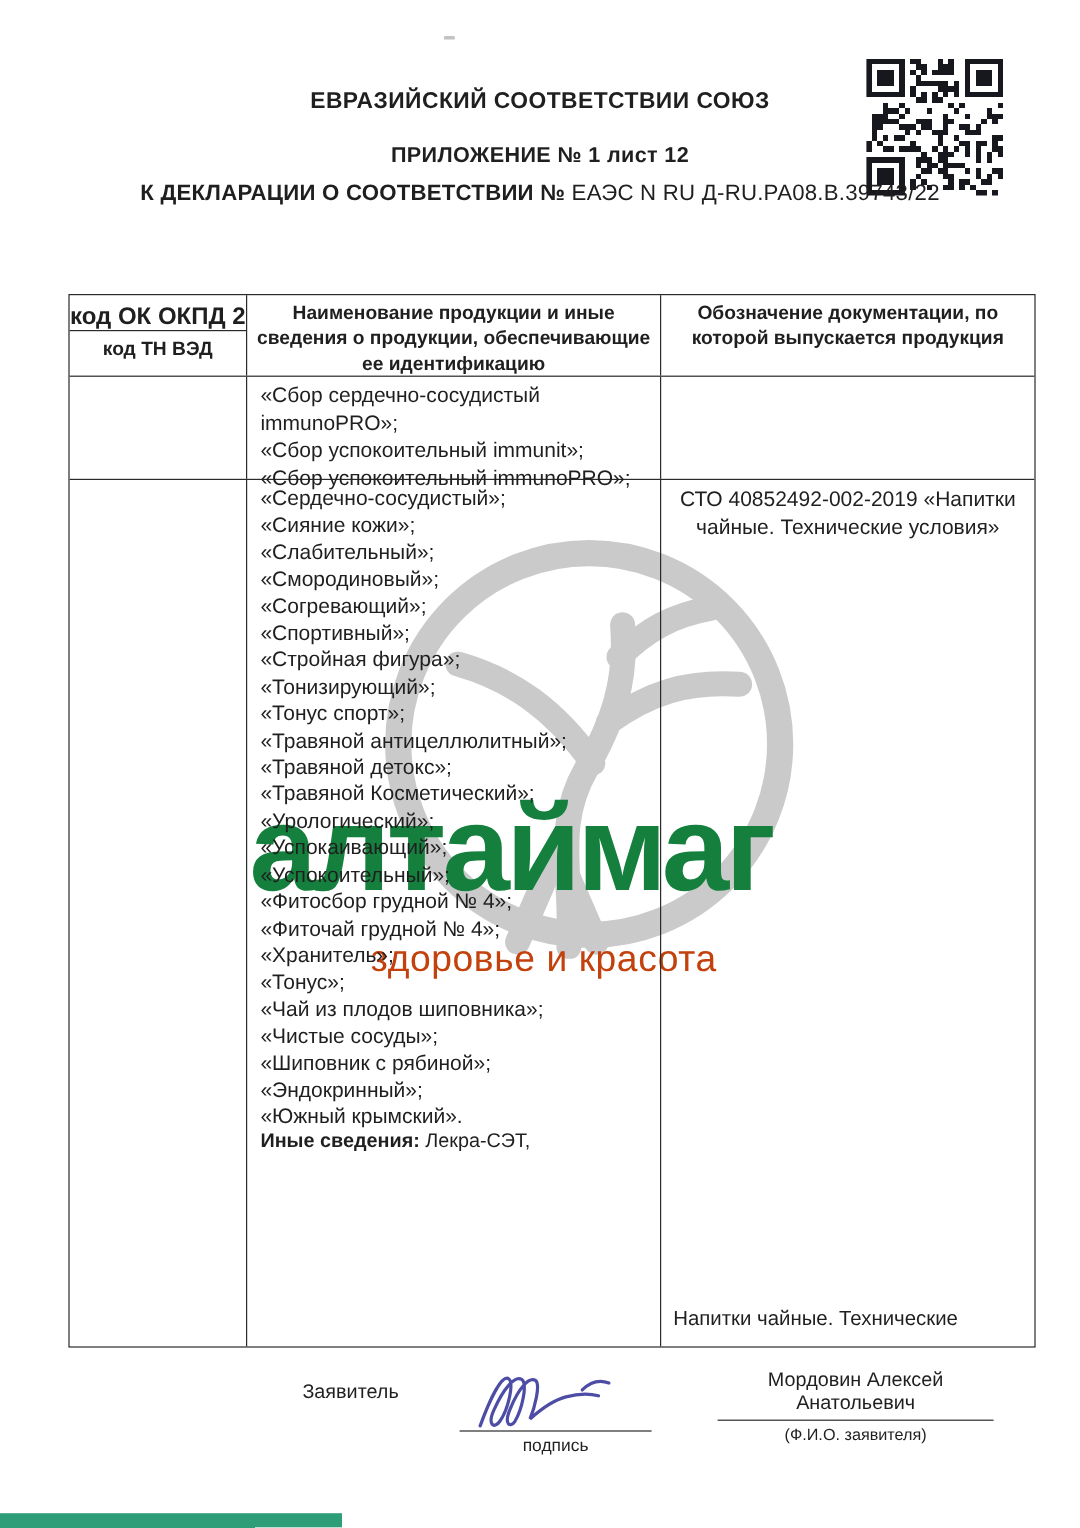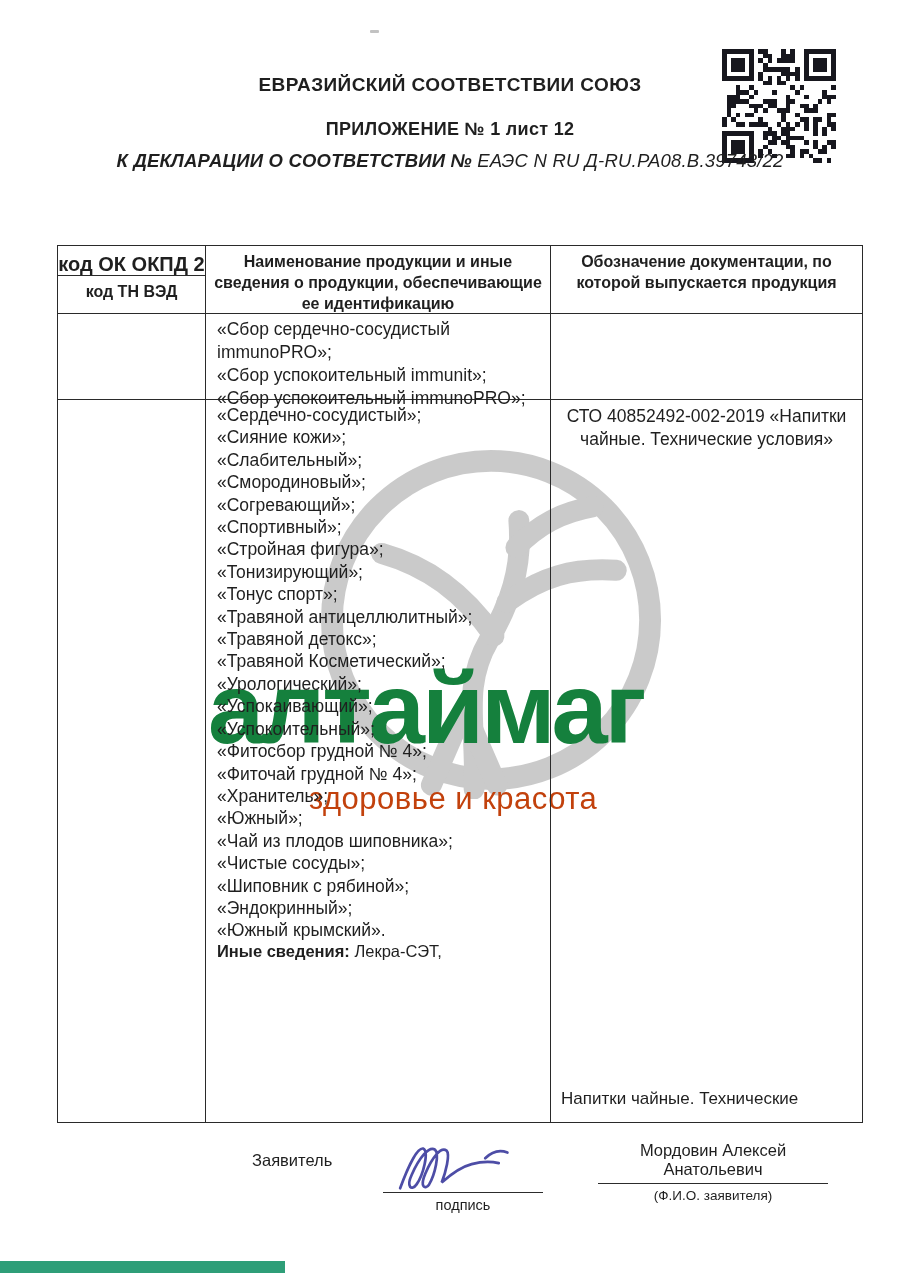--- a/index.html
+++ b/index.html
@@ -5,21 +5,21 @@
   html,body{margin:0;padding:0;}
   body{
     width:900px;height:1273px;position:relative;overflow:hidden;
     background:#ffffff;color:#1f1f1f;
     font-family:"Liberation Sans","DejaVu Sans",sans-serif;
   }
   
   .hline{position:absolute;left:0;width:900px;text-align:center;z-index:3;white-space:nowrap;}
   .hline1{top:74px;font-size:19px;font-weight:bold;letter-spacing:.4px;}
   .hline2{top:119px;font-size:18px;font-weight:bold;letter-spacing:.3px;}
-  .hline3{top:150px;font-size:18.5px;letter-spacing:.2px;font-style:italic;}
+  .hline3{top:150px;font-size:18.5px;letter-spacing:.2px;}
   .hline3 .b{font-weight:bold;}
   
   .qr{position:absolute;left:722px;top:49px;width:114px;height:114px;z-index:2;}
   .qr svg{width:100%;height:100%;}
   
   .dash-artifact{position:absolute;left:370px;top:30px;width:9px;height:3px;background:#8f8f8f;opacity:.55;border-radius:1px;}
   
   .wm{position:absolute;z-index:1;user-select:none;}
   .wm-logo{left:312px;top:441px;width:358px;height:358px;opacity:.95;}
   .wm-title{left:208px;top:658px;font-size:101px;font-weight:bold;color:#15803d;letter-spacing:-3px;line-height:1;}
@@ -300,21 +300,21 @@
           <div class="pline">«Тонус спорт»;</div>
           <div class="pline">«Травяной антицеллюлитный»;</div>
           <div class="pline">«Травяной детокс»;</div>
           <div class="pline">«Травяной Косметический»;</div>
           <div class="pline">«Урологический»;</div>
           <div class="pline">«Успокаивающий»;</div>
           <div class="pline">«Успокоительный»;</div>
           <div class="pline">«Фитосбор грудной № 4»;</div>
           <div class="pline">«Фиточай грудной № 4»;</div>
           <div class="pline">«Хранитель»;</div>
-          <div class="pline">«Южный»;</div>
+          <div class="pline">«Тонус»;</div>
           <div class="pline">«Чай из плодов шиповника»;</div>
           <div class="pline">«Чистые сосуды»;</div>
           <div class="pline">«Шиповник с рябиной»;</div>
           <div class="pline">«Эндокринный»;</div>
           <div class="pline">«Южный крымский».</div>
         </div>
       <div class="other-info"><span class="lab">Иные сведения:</span><span> Лекра-СЭТ,</span></div>
     </div>
     <div class="c3">
       <div class="c3-flex">

